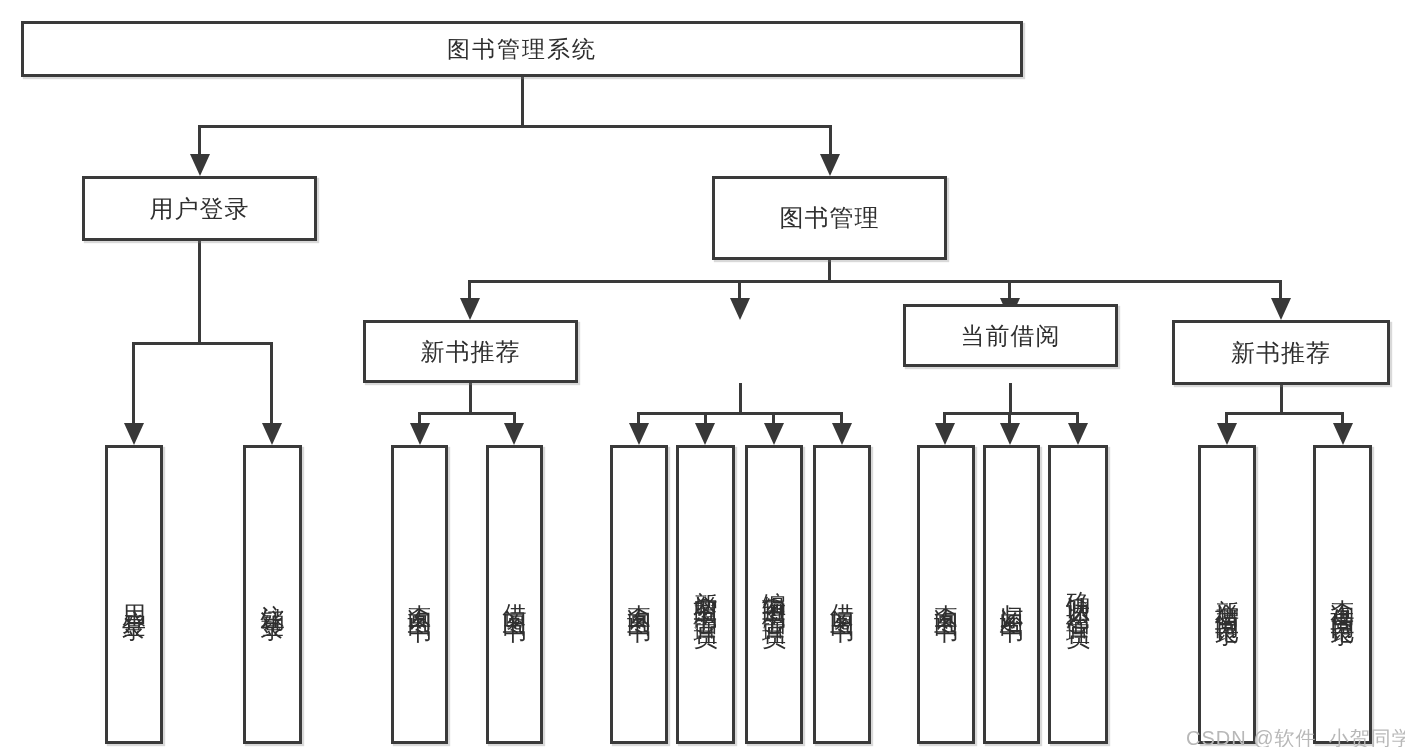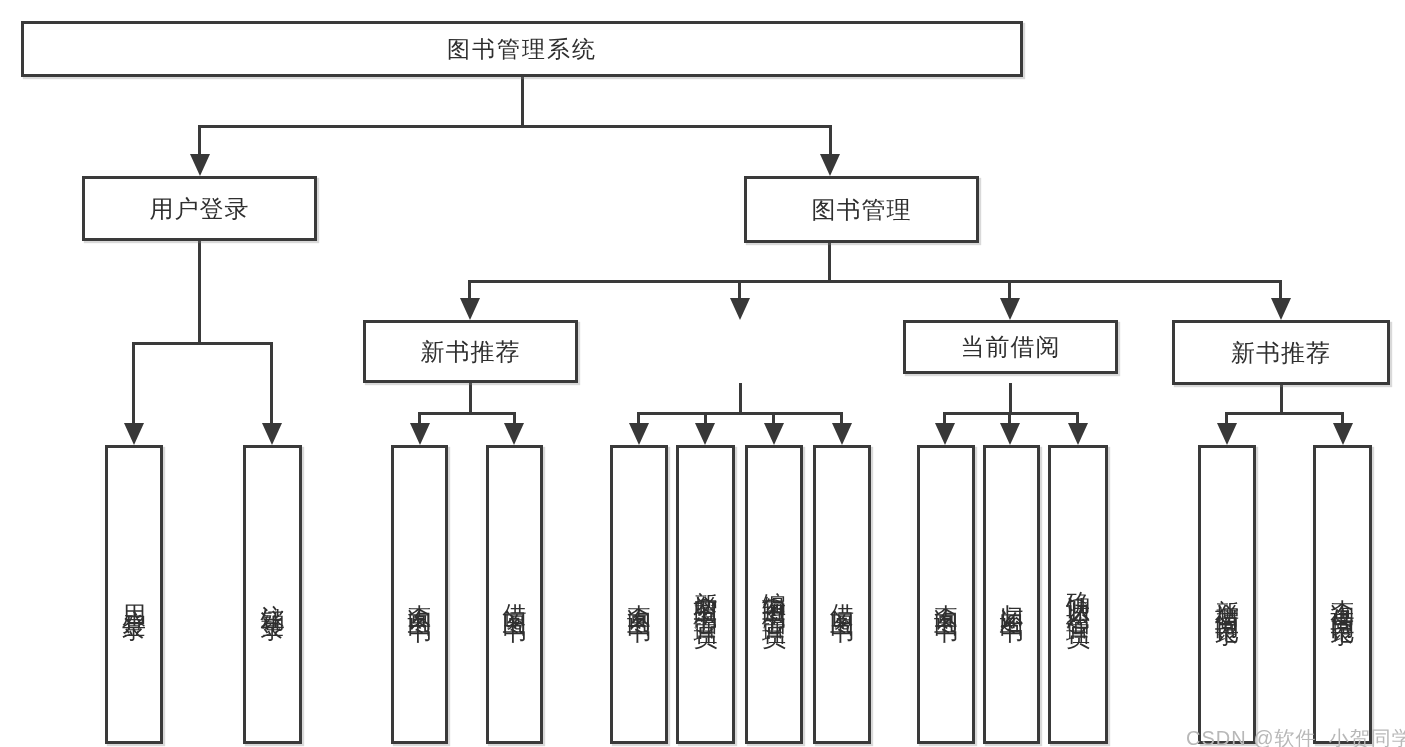--- a/index.html
+++ b/index.html
@@ -108,24 +108,24 @@
   <div class="vline" style="left:1280px;top:377px;height:30px;"></div>
   <div class="hline" style="left:1225px;top:404px;width:118px;"></div>
   <div class="vline" style="left:1225px;top:404px;height:14px;"></div>
   <div class="vline" style="left:1341px;top:404px;height:14px;"></div>
   <div class="arrow" style="left:1217px;top:415px;"></div>
   <div class="arrow" style="left:1333px;top:415px;"></div>
 
   <div class="box root" style="left:21px;top:13px;width:1002px;height:56px;">图书管理系统</div>
 
   <div class="box hbox" style="left:82px;top:168px;width:235px;height:65px;">用户登录</div>
-  <div class="box hbox" style="left:744px;top:168px;width:235px;height:67px;">图书管理</div>
+  <div class="box hbox" style="left:712px;top:168px;width:235px;height:84px;">图书管理</div>
 
   <div class="box hbox" style="left:363px;top:312px;width:215px;height:63px;">新书推荐</div>
-  <div class="box hbox" style="left:903px;top:312px;width:215px;height:54px;">当前借阅</div>
+  <div class="box hbox" style="left:903px;top:296px;width:215px;height:63px;">当前借阅</div>
   <div class="box hbox" style="left:1172px;top:312px;width:218px;height:65px;">新书推荐</div>
 
   <div class="box leaf" style="left:105px;top:437px;width:58px;height:299px;">用户登录</div>
   <div class="box leaf" style="left:243px;top:437px;width:59px;height:299px;">注销登录</div>
 
   <div class="box leaf" style="left:391px;top:437px;width:57px;height:299px;">查询图书</div>
   <div class="box leaf" style="left:486px;top:437px;width:57px;height:299px;">借阅图书</div>
 
   <div class="box leaf" style="left:610px;top:437px;width:58px;height:299px;">查询图书</div>
   <div class="box leaf" style="left:676px;top:437px;width:59px;height:299px;">新增图书（管理员）</div>

